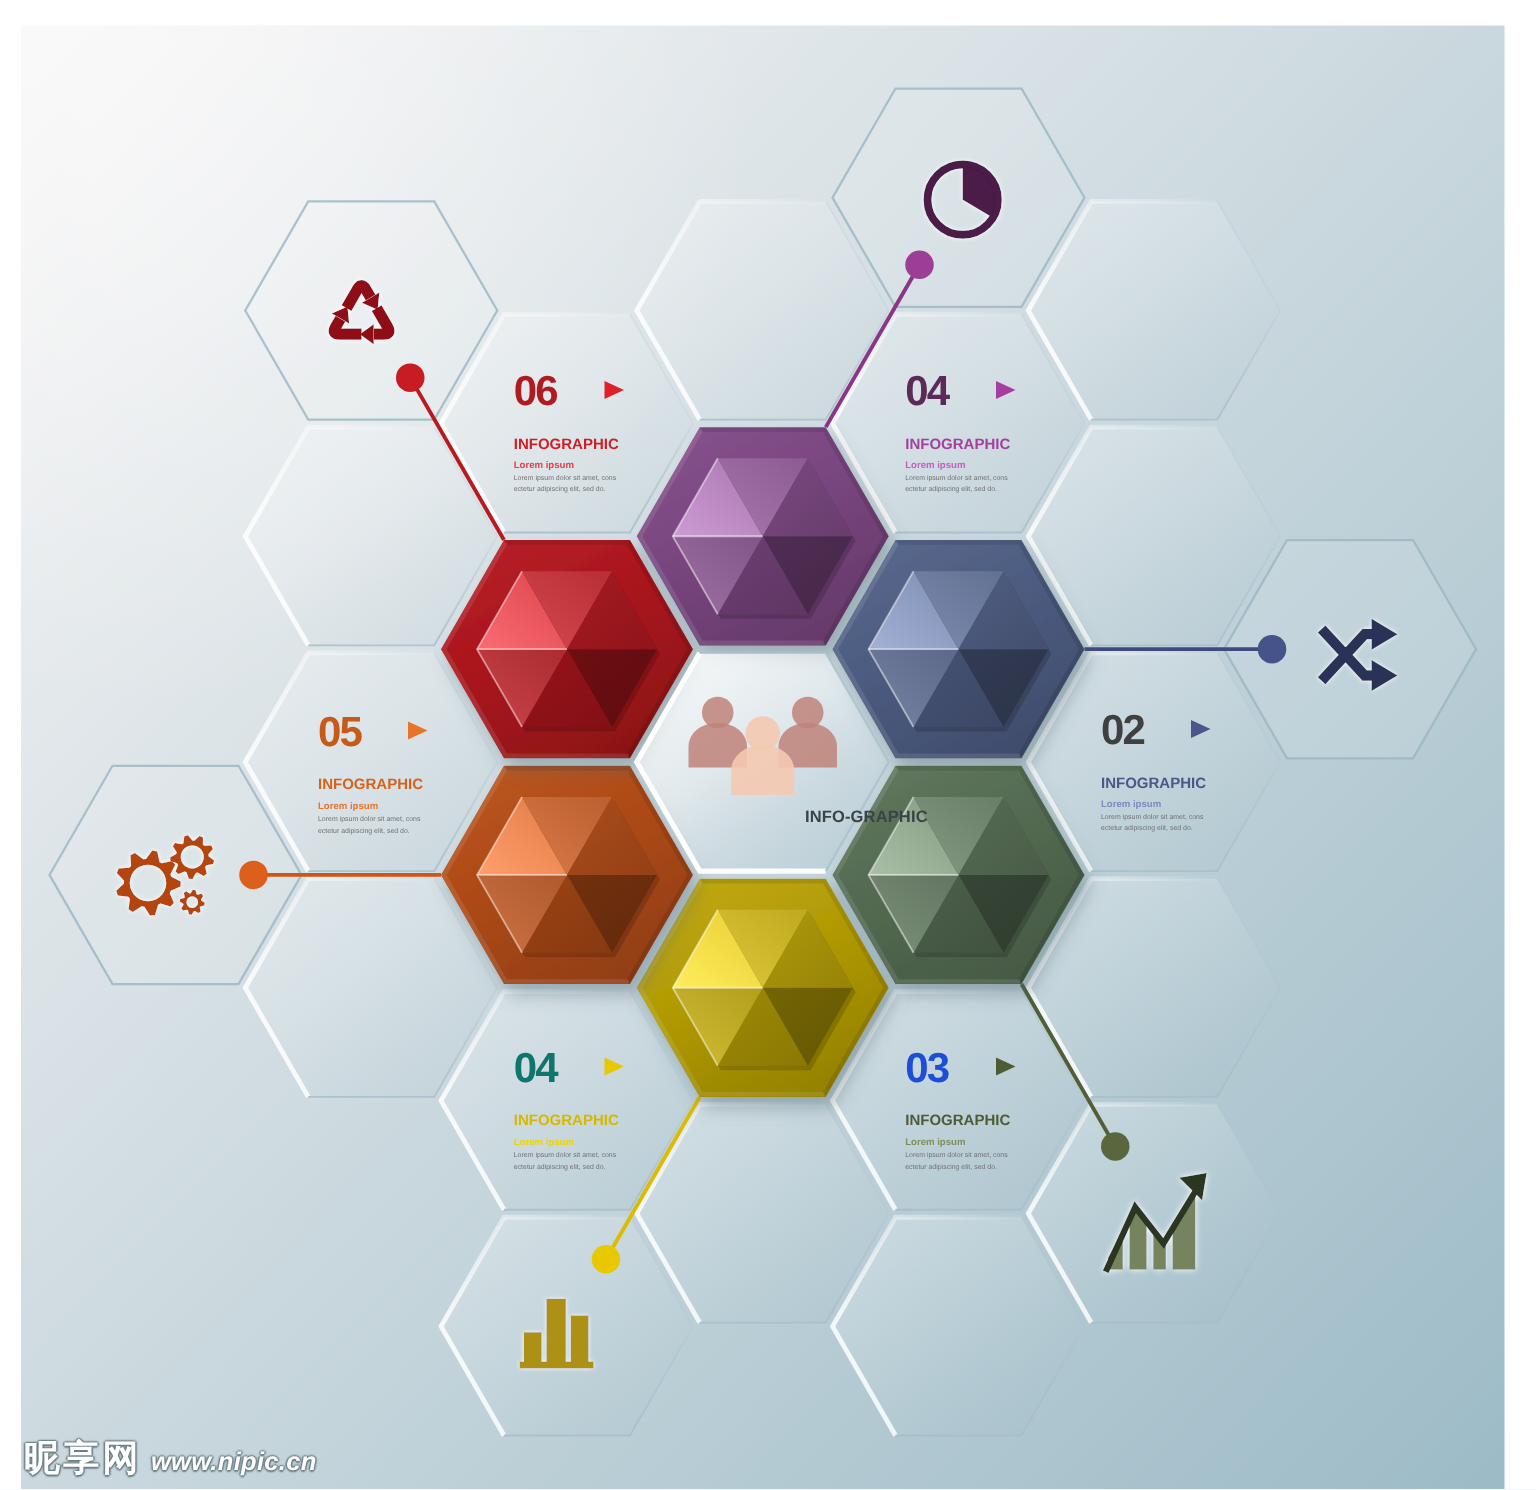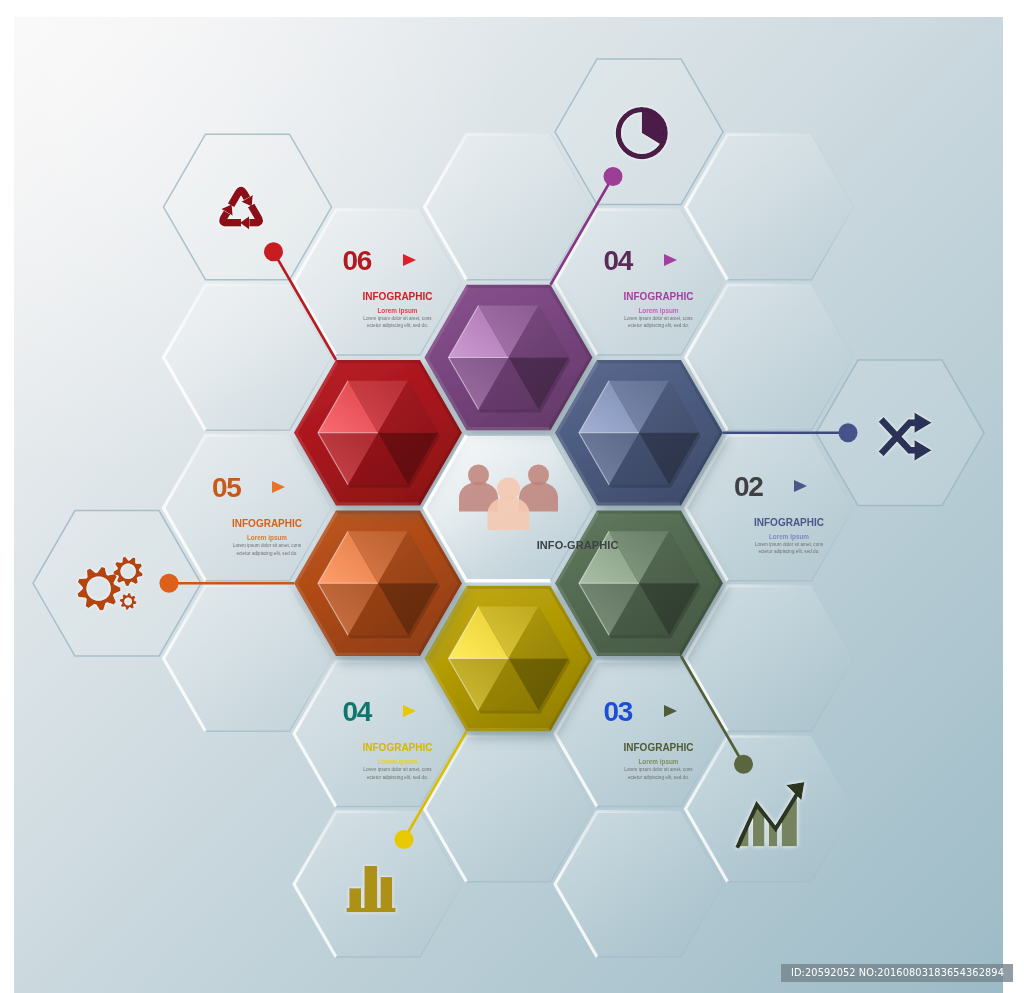--- a/index.html
+++ b/index.html
@@ -2,21 +2,21 @@
 <html><head>
 <meta charset="utf-8">
 <title>Hexagon Infographic</title>
 <style>
   html,body{margin:0;padding:0;background:#ffffff;}
   body{width:1024px;height:993px;overflow:hidden;
        font-family:"Liberation Sans","DejaVu Sans",sans-serif;
        -webkit-font-smoothing:antialiased;}
   #stage{position:relative;width:1024px;height:993px;overflow:hidden;background:#ffffff;}
   svg.art{position:absolute;left:0;top:0;}
-  .lab{position:absolute;width:110px;text-align:center;}
+  .lab{position:absolute;width:110px;}
   .lab .numrow{position:relative;height:22px;}
   .lab .num{position:absolute;left:0;top:0;font-size:28px;font-weight:bold;
             letter-spacing:-1.2px;line-height:19px;}
   .lab .tri{position:absolute;left:60px;top:3px;width:0;height:0;
             border-top:6.8px solid transparent;border-bottom:6.8px solid transparent;}
   .lab .title{font-size:10px;font-weight:bold;letter-spacing:0px;margin-top:18px;line-height:11px;}
   .lab .sub{font-size:6.4px;font-weight:bold;letter-spacing:0px;margin-top:5px;line-height:7px;}
   .lab .body{font-size:4.6px;color:#6f7072;line-height:7.6px;letter-spacing:0.02px;}
   .lab .b1{margin-top:1px;}
   .ctr-label{position:absolute;font-size:11px;font-weight:bold;color:#3c4245;letter-spacing:0.1px;
@@ -576,14 +576,17 @@
       </div>
   <div class="title" style="color:#CC1F26">INFOGRAPHIC</div>
   <div class="sub" style="color:#EE3A44">Lorem ipsum</div>
   <div class="body b1">Lorem ipsum dolor sit amet, cons</div>
   <div class="body">ectetur adipiscing elit, sed do.</div>
 </div>
 <div class="ctr-label" style="left:398.5px;top:539px;">INFO-GRAPHIC</div>
 <div class="frame l"></div>
 <div class="frame t"></div>
 <div class="frame r"></div>
-<div class="idbar">ID:20592052 NO:20160803183654362894</div>
+<div class="wm">
+  <span class="cn">昵享网</span>
+  <span class="site">www.nipic.cn</span>
+</div>
 </div>
 
 </body></html>

